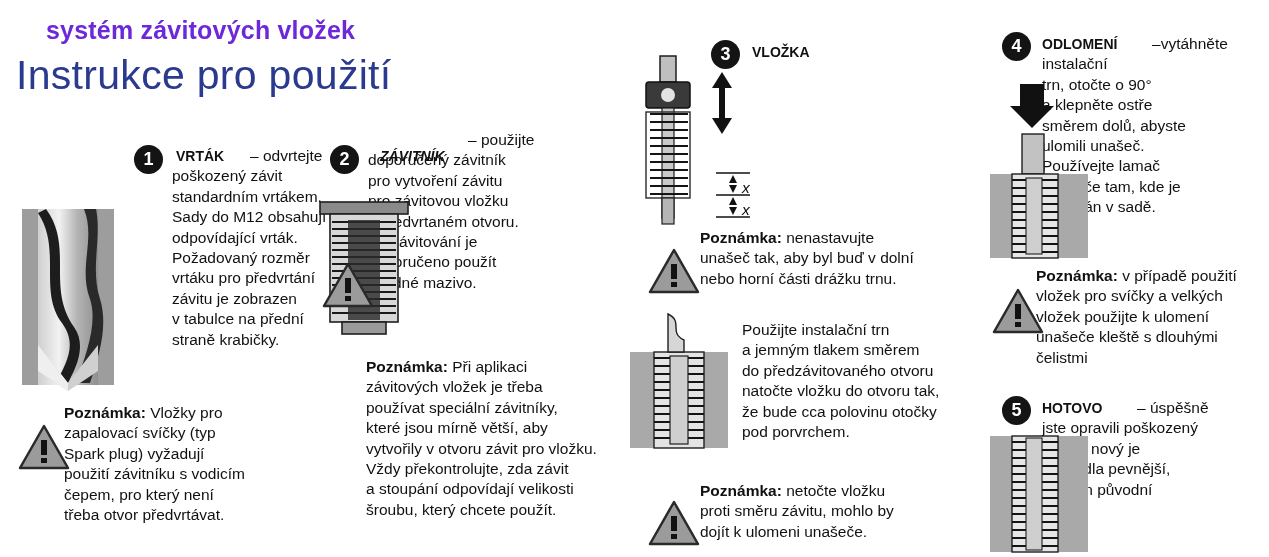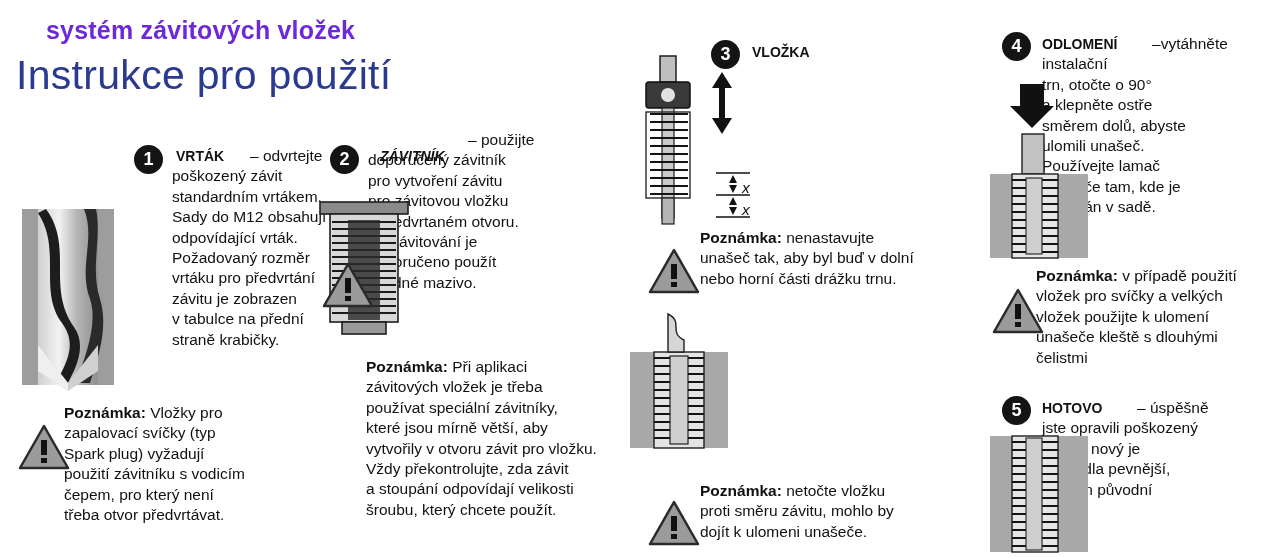--- a/index.html
+++ b/index.html
@@ -266,20 +266,26 @@
           <path d="M28 86 H78"></path>
         <path d="M28 94 H78"></path>
           <path d="M28 102 H78"></path>
           <path d="M28 110 H78"></path>
         <path d="M28 118 H78"></path>
           <path d="M28 126 H78"></path>
       </g>
       <rect x="44" y="44" width="18" height="88" fill="#cfcfcf" stroke="#1f1f1f" stroke-width="1.2"></rect>
     </svg>
   </div>
+  <div class="txt" style="left:742px; top:320px; width:250px;">Použijte instalační trn
+a jemným tlakem směrem
+do předzávitovaného otvoru
+natočte vložku do otvoru tak,
+že bude cca polovinu otočky
+pod porvrchem.</div>
 
   <svg class="warn" style="left:648px; top:500px;" viewBox="0 0 52 47">
     <path d="M26 2 L50 44 L2 44 Z" fill="#9b9b9b" stroke="#2a2a2a" stroke-width="2.5" stroke-linejoin="round"></path>
     <rect x="23" y="16" width="6" height="15" fill="#111111"></rect>
     <rect x="23" y="34" width="6" height="5" fill="#111111"></rect>
   </svg>
   <div class="txt" style="left:700px; top:481px; width:290px;"><span class="note-lbl">Poznámka:</span><span> netočte vložku
 proti směru závitu, mohlo by
 dojít k ulomeni unašeče.</span></div>
 

